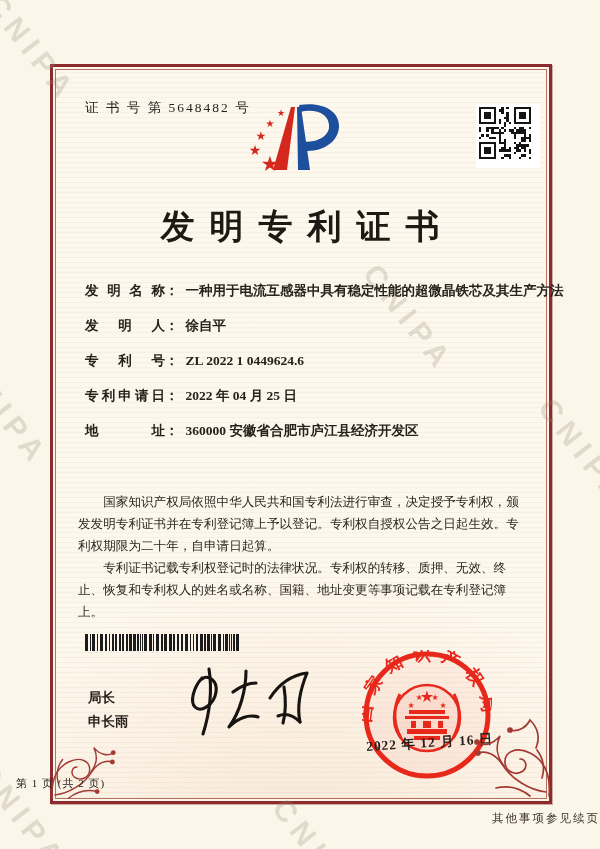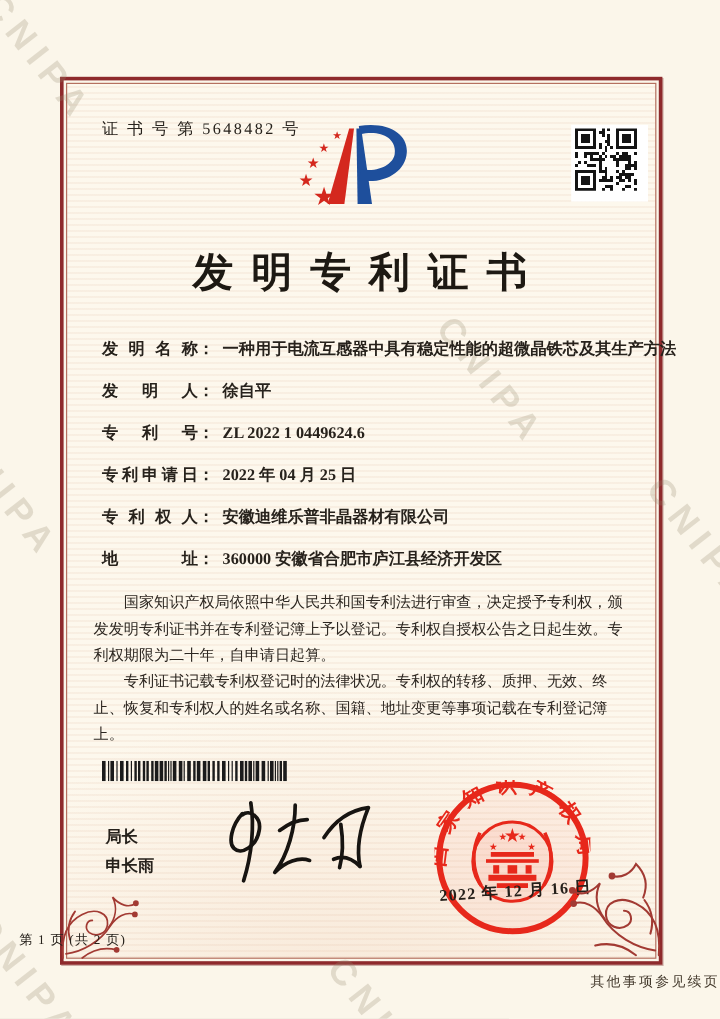--- a/index.html
+++ b/index.html
@@ -296,23 +296,20 @@
       <div class="frow">
         <span class="flabel">发明人</span><span>：</span><span class="fvalue">徐自平</span>
       </div>
       <div class="frow">
         <span class="flabel">专利号</span><span>：</span><span class="fvalue">ZL 2022 1 0449624.6</span>
       </div>
       <div class="frow">
         <span class="flabel">专利申请日</span><span>：</span><span class="fvalue">2022 年 04 月 25 日</span>
       </div>
       <div class="frow">
-        <span class="flabel">专利权人</span><span>：</span><span class="fvalue">安徽迪维乐普非晶器材有限公司</span>
-      </div>
-      <div class="frow">
         <span class="flabel">地址</span><span>：</span><span class="fvalue">360000 安徽省合肥市庐江县经济开发区</span>
       </div>
     </div>
 
     <div class="abs legal">
       <p>国家知识产权局依照中华人民共和国专利法进行审查，决定授予专利权，颁发发明专利证书并在专利登记簿上予以登记。专利权自授权公告之日起生效。专利权期限为二十年，自申请日起算。</p>
       <p>专利证书记载专利权登记时的法律状况。专利权的转移、质押、无效、终止、恢复和专利权人的姓名或名称、国籍、地址变更等事项记载在专利登记簿上。</p>
     </div>
 
     <svg class="abs barcode" id="barcodesvg" viewBox="0 0 156 17" preserveAspectRatio="none">

